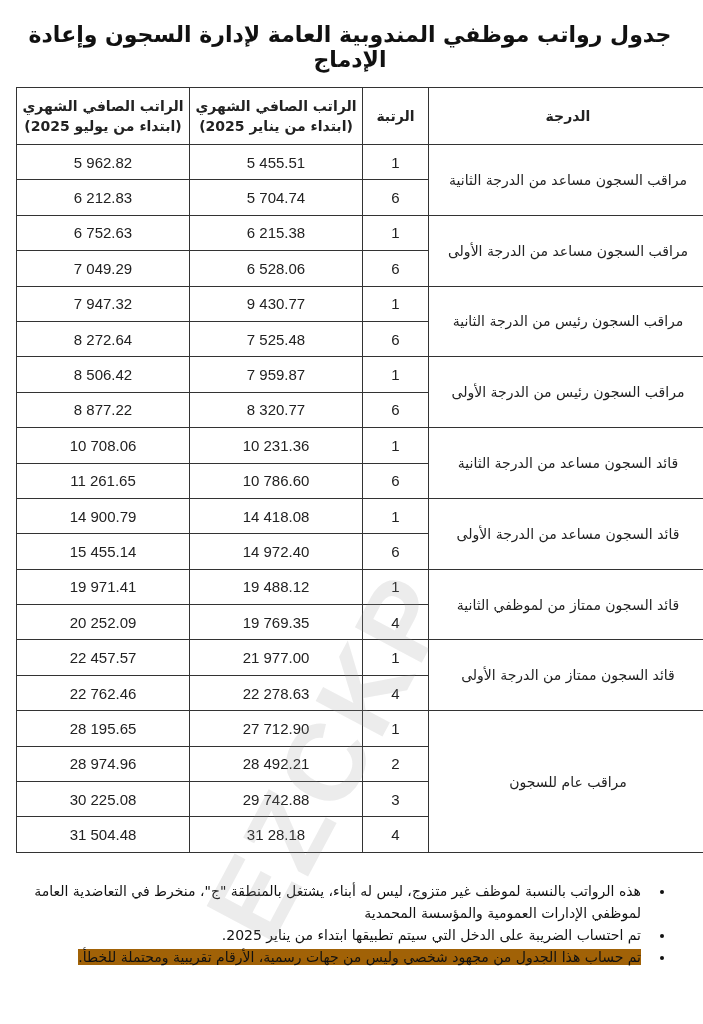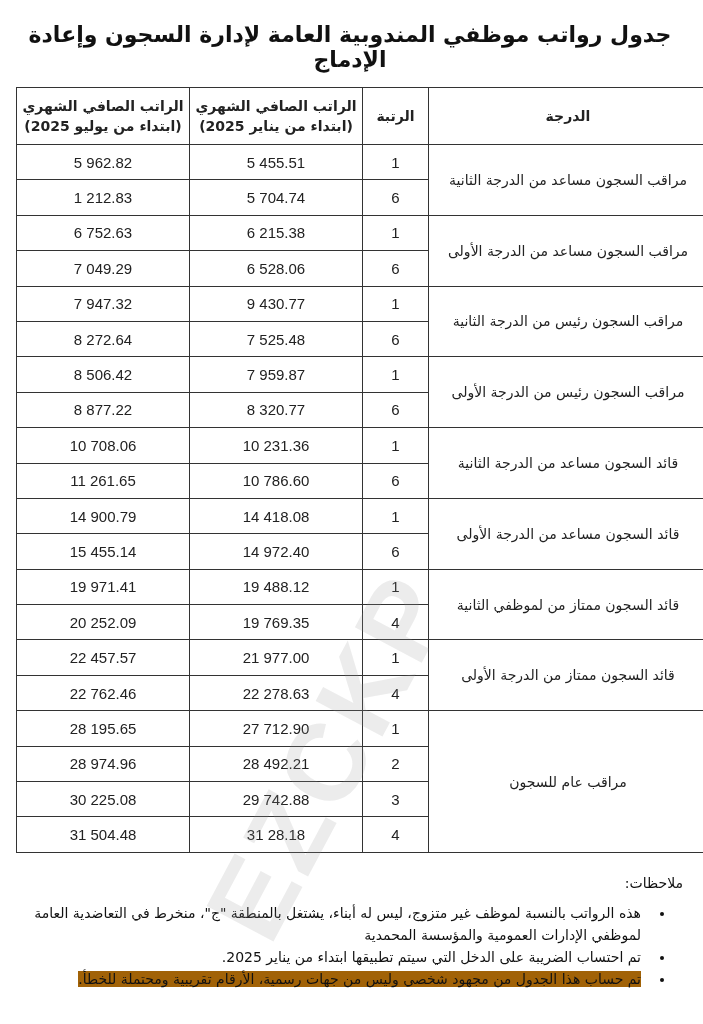--- a/index.html
+++ b/index.html
@@ -52,21 +52,21 @@
     </tr>
   </thead>
   <tbody id="tbody">
       <tr>
         <td>5 962.82</td>
         <td>5 455.51</td>
         <td>1</td>
         <td class="grade" rowspan="2">مراقب السجون مساعد من الدرجة الثانية</td>
       </tr>
       <tr>
-        <td>1 212.83</td>
+        <td>6 212.83</td>
         <td>5 704.74</td>
         <td>6</td>
       </tr>
       <tr>
         <td>6 752.63</td>
         <td>6 215.38</td>
         <td>1</td>
         <td class="grade" rowspan="2">مراقب السجون مساعد من الدرجة الأولى</td>
       </tr>
       <tr>
@@ -158,21 +158,20 @@
       </tr>
       <tr>
         <td>31 504.48</td>
         <td>31 28.18</td>
         <td>4</td>
       </tr>
     </tbody>
 </table>
 
 <div class="notes">
-  <div class="notes-title">ملاحظات:</div>
   <ul>
     <li><span>هذه الرواتب بالنسبة لموظف غير متزوج، ليس له أبناء، يشتغل بالمنطقة "ج"، منخرط في التعاضدية العامة لموظفي الإدارات العمومية والمؤسسة المحمدية</span></li>
     <li><span>تم احتساب الضريبة على الدخل التي سيتم تطبيقها ابتداء من يناير 2025.</span></li>
     <li><span class="hl">تم حساب هذا الجدول من مجهود شخصي وليس من جهات رسمية، الأرقام تقريبية ومحتملة للخطأ.</span></li>
   </ul>
 </div>
 
 <div class="watermark">EZCKP</div>
 
 </body></html>

